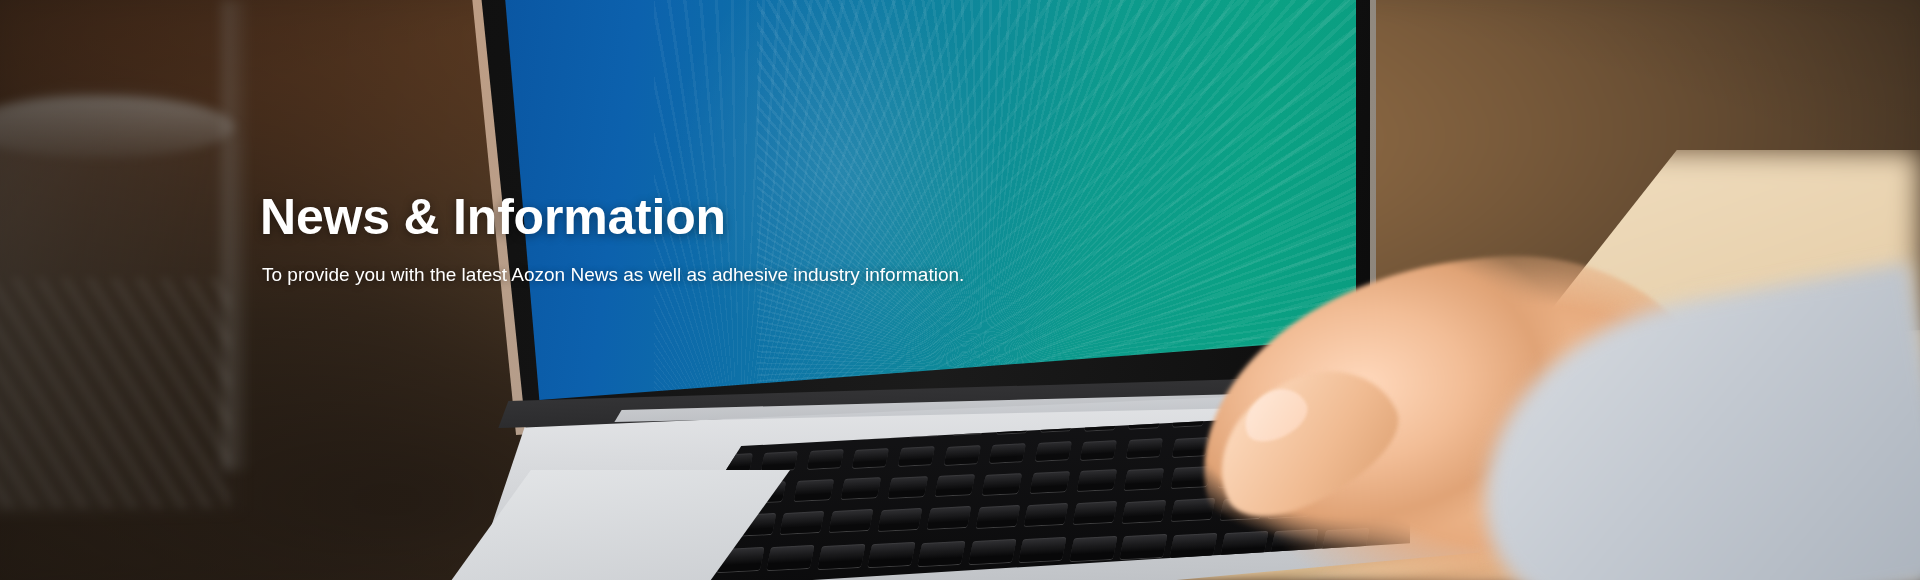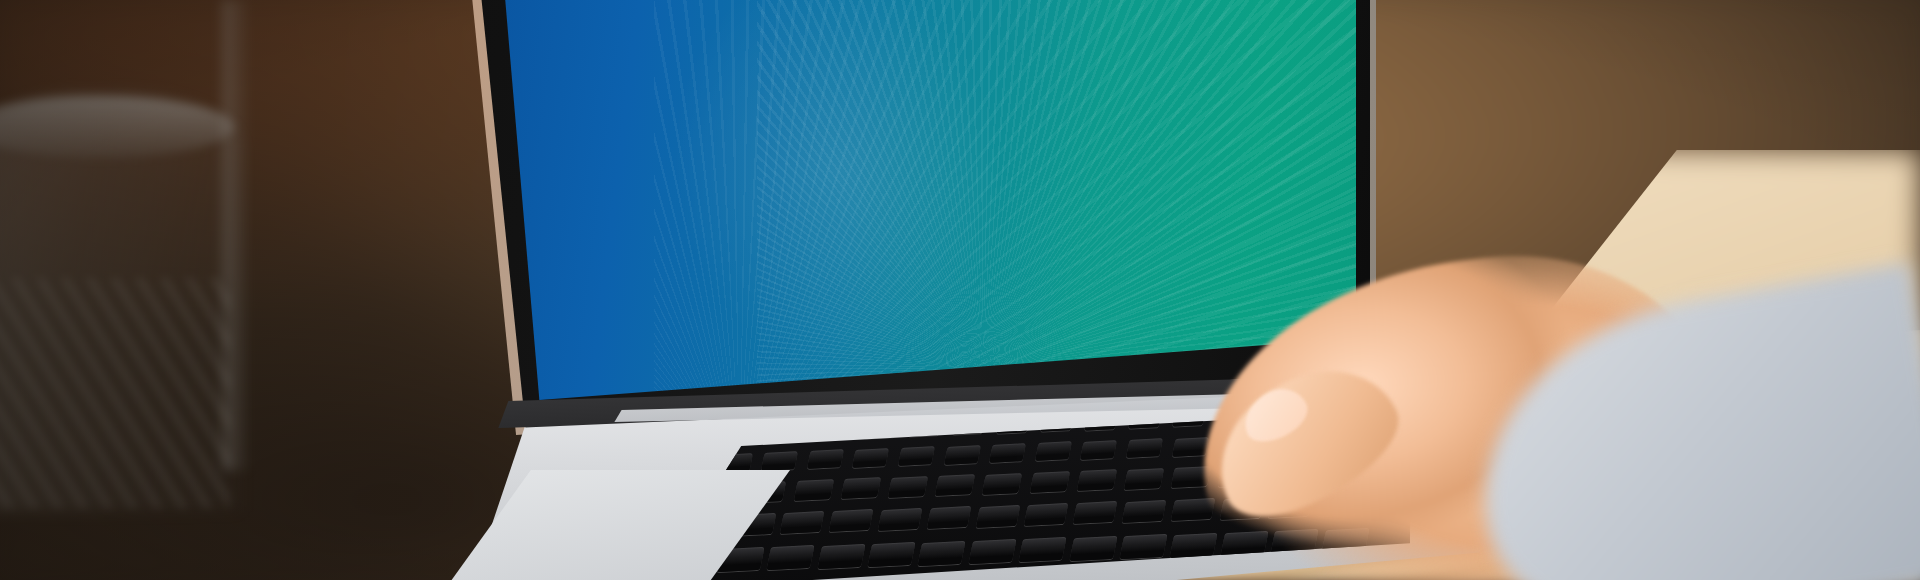--- a/index.html
+++ b/index.html
@@ -312,15 +312,17 @@
       </div>
     <div class="palmrest"></div>
   </div>
 
   <div class="hand"></div>
   <div class="finger"></div>
   <div class="nail"></div>
   <div class="sleeve"></div>
 
   <div class="copy">
+    <h1 class="headline">News &amp; Information</h1>
+    <p class="subline">To provide you with the latest Aozon News as well as adhesive industry information.</p>
   </div>
 
 </div>
 
 </body></html>

